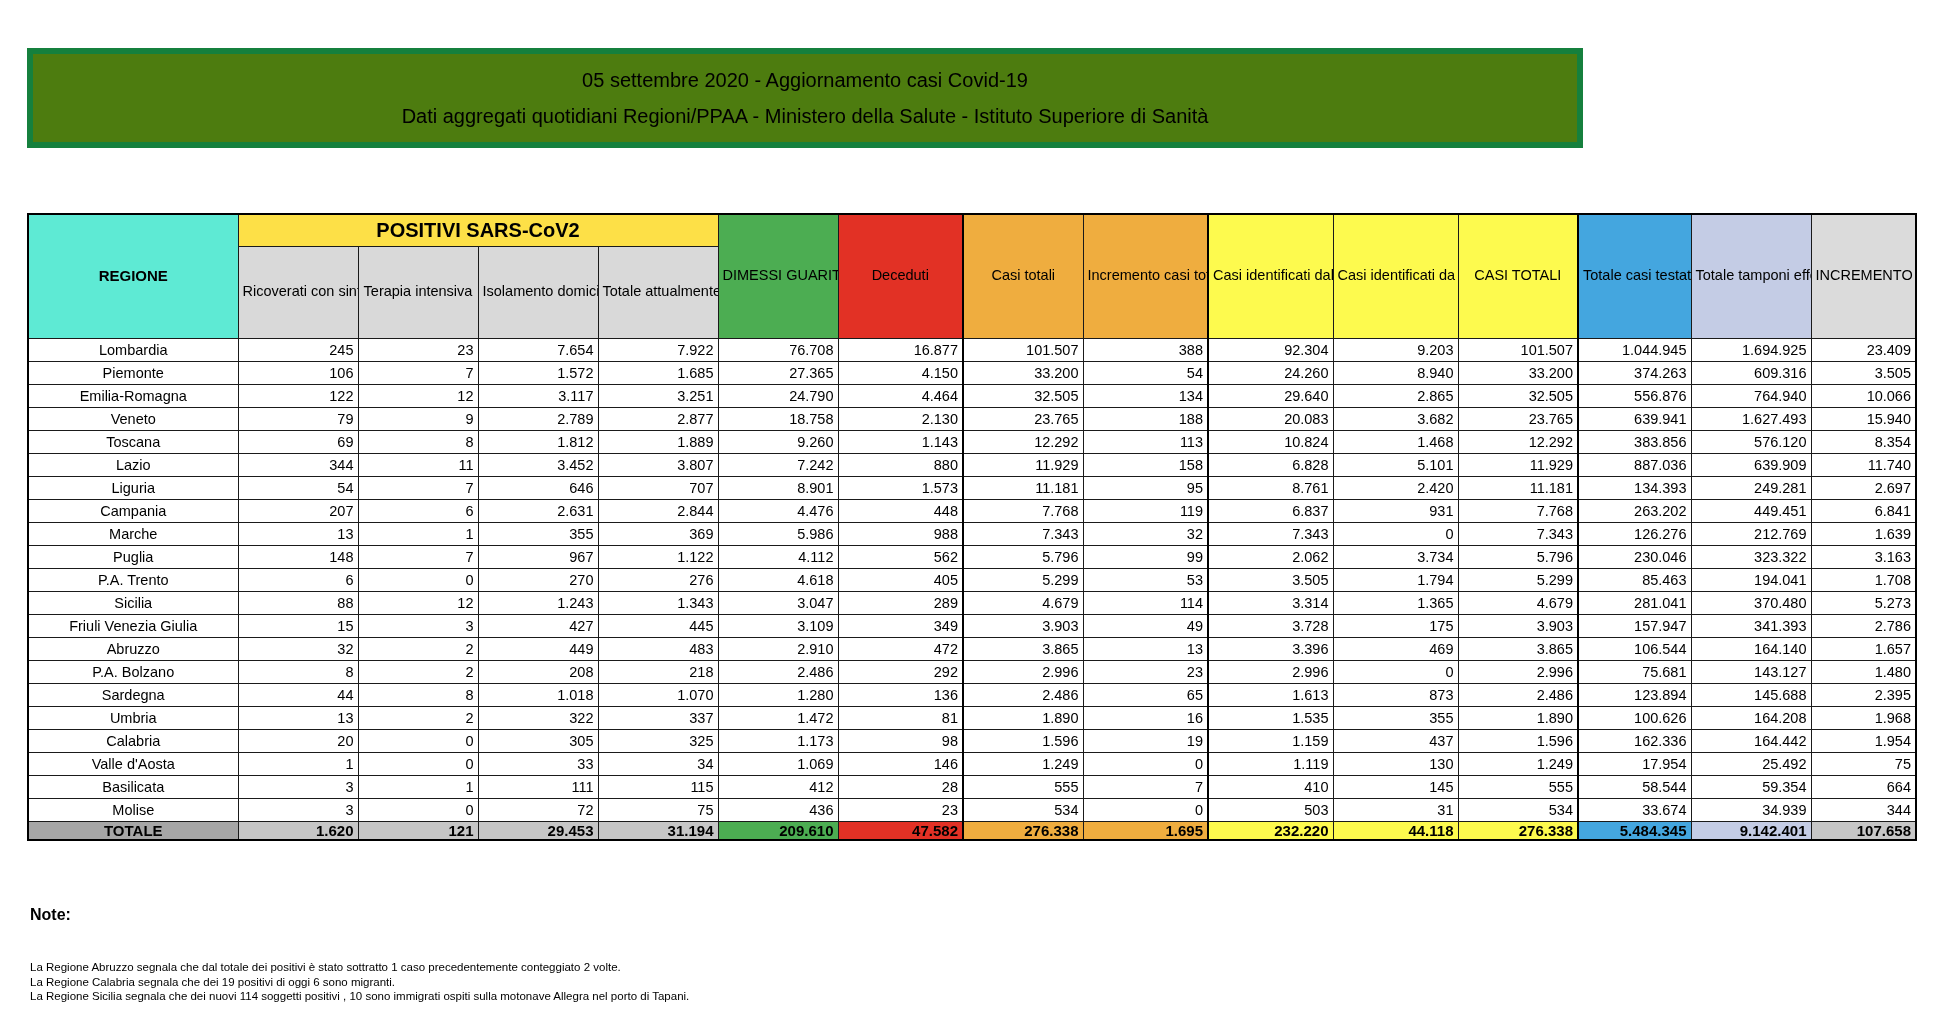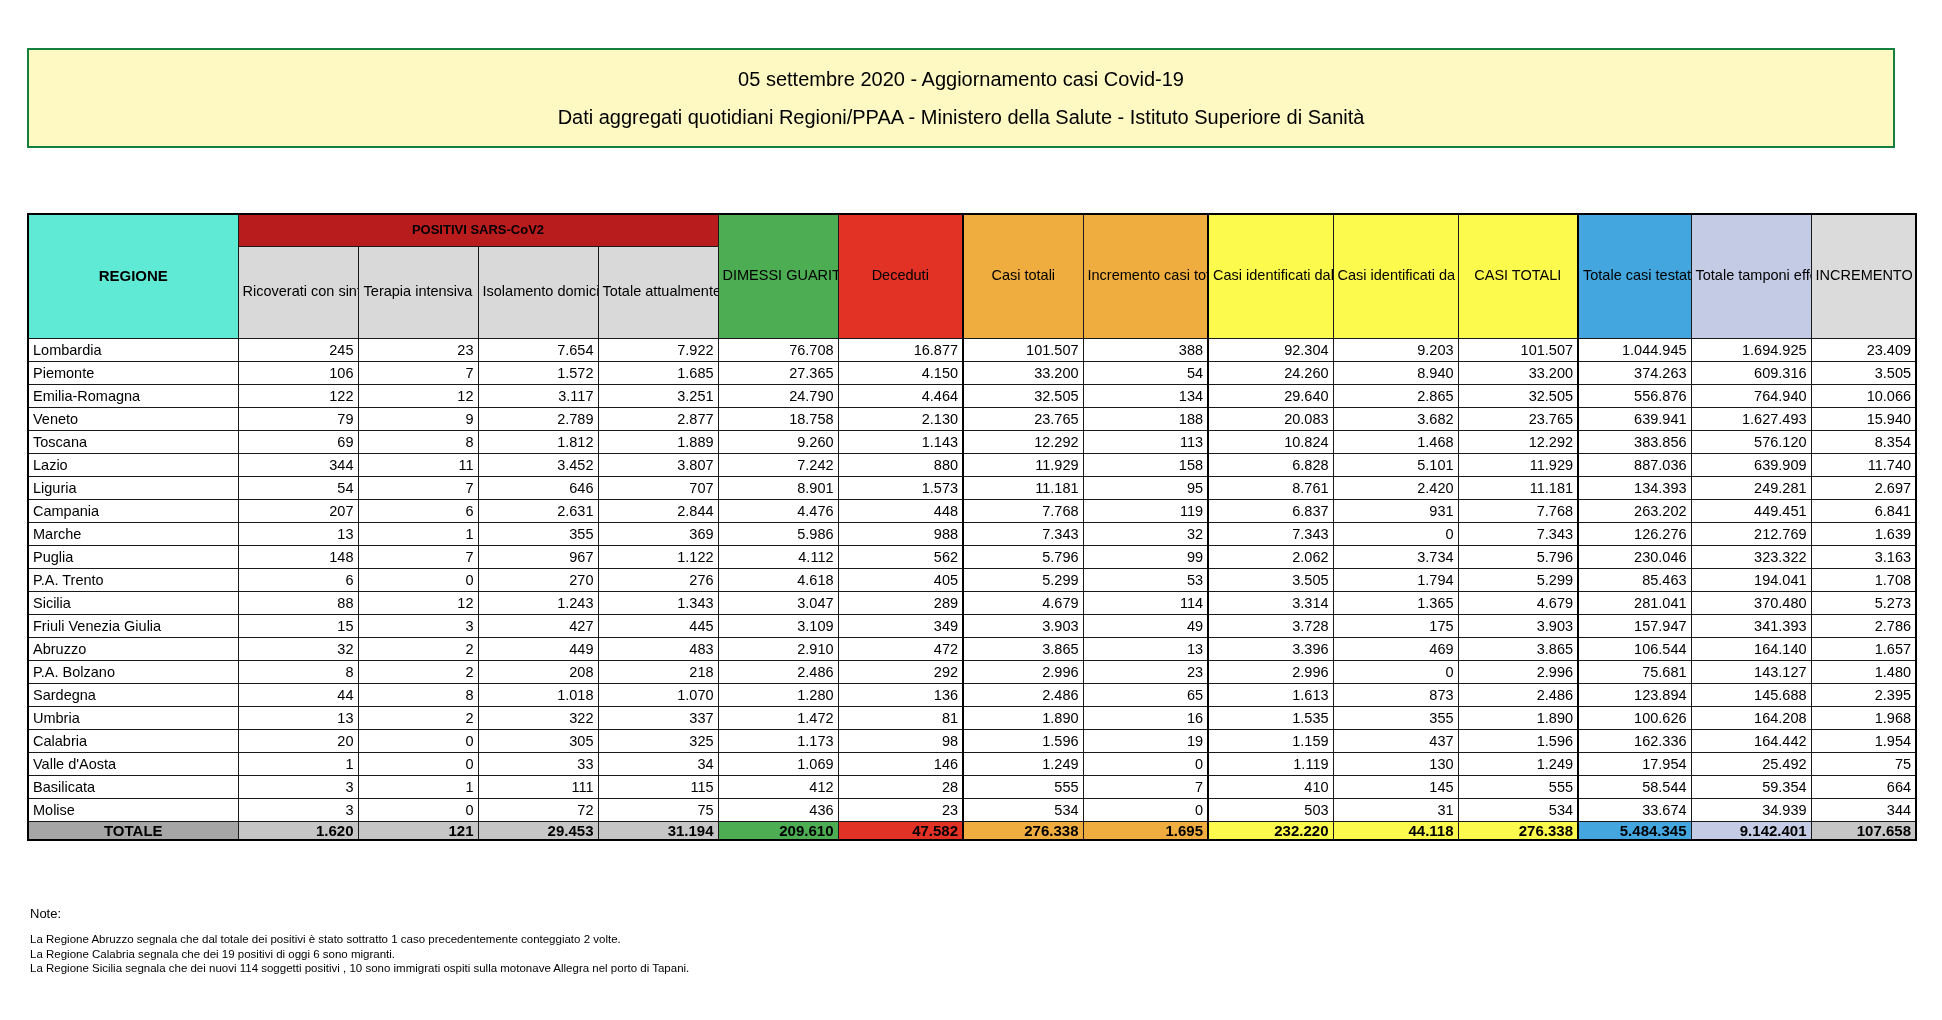--- a/index.html
+++ b/index.html
@@ -9,25 +9,25 @@
     position: relative;
     background: #ffffff;
     font-family: "Liberation Sans", sans-serif;
     color: #000;
   }
 
   
   .title-box {
     position: absolute;
     left: 27px; top: 48px;
-    width: 1868px; height: 100px;
-    border: 2px solid #15803d;
+    width: 1556px; height: 100px;
+    border: 6px solid #15803d;
     display: flex; flex-direction: column;
     justify-content: space-evenly; align-items: center;
-    background: #fef9c3;
+    background: #4d7c0f;
   }
   .title-line { font-size: 20px; line-height: 1; }
 
   
   table.covid {
     position: absolute;
     left: 27px; top: 213px;
     width: 1888px;
     border-collapse: collapse;
     table-layout: fixed;
@@ -41,49 +41,49 @@
     white-space: nowrap;
   }
   thead th { white-space: normal; font-weight: normal; line-height: 1.22; padding: 2px 3px; }
   tr.hrow1 { height: 32px; }
   tr.hrow2 { height: 92px; }
   tbody tr { height: 23px; }
   tr.total-row { height: 16px; }
 
   .hdr-gray    { background: #5eead4; font-weight: bold; font-size: 15px; }
   .hdr-light   { background: #d9d9d9; }
-  .hdr-group   { background: #b91c1c; font-weight: bold; font-size: 13px; }
+  .hdr-group   { background: #fde047; font-weight: bold; font-size: 20px; }
   .hdr-green   { background: #4cad52; }
   .hdr-red     { background: #e23125; margin-top: 26px; }
   .hdr-orange  { background: #efad3f; }
   .hdr-yellow  { background: #fdfa4e; }
   .hdr-blue    { background: #44a6df; }
   .hdr-lav     { background: #c4cce5; }
   .hdr-ltgray  { background: #dbdbdb; }
 
-  td.region-name { text-align: left; background: #fff; }
+  td.region-name { text-align: center; background: #fff; }
   td.num { text-align: right; background: #fff; }
 
   
   .tl { border-left: 2.5px solid #000 !important; }
 
   
   tr.total-row td { font-weight: bold; font-size: 15px; }
   td.t-label  { background: #a6a6a6; text-align: center; }
   td.t-gray   { background: #c6c6c6; text-align: right; }
   td.t-green  { background: #4cad52; text-align: right; }
   td.t-red    { background: #e23125; text-align: right; }
   td.t-orange { background: #efad3f; text-align: right; }
   td.t-yellow { background: #fdfa4e; text-align: right; }
   td.t-blue   { background: #44a6df; text-align: right; }
   td.t-lav    { background: #c4cce5; text-align: right; }
 
   
   .notes { position: absolute; left: 30px; top: 906px; }
-  .notes-heading { font-size: 13px; margin: 0 0 11px 0; }
+  .notes-heading { font-size: 16px; margin: 0 0 36px 0; font-weight: bold; }
   .note-line { font-size: 11.5px; line-height: 14.5px; margin: 0; }
 </style>
 </head>
 <body>
 
 <div class="title-box">
   <div class="title-line">05 settembre 2020 - Aggiornamento casi Covid-19</div>
   <div class="title-line">Dati aggregati quotidiani Regioni/PPAA - Ministero della Salute - Istituto Superiore di Sanità</div>
 </div>
 

